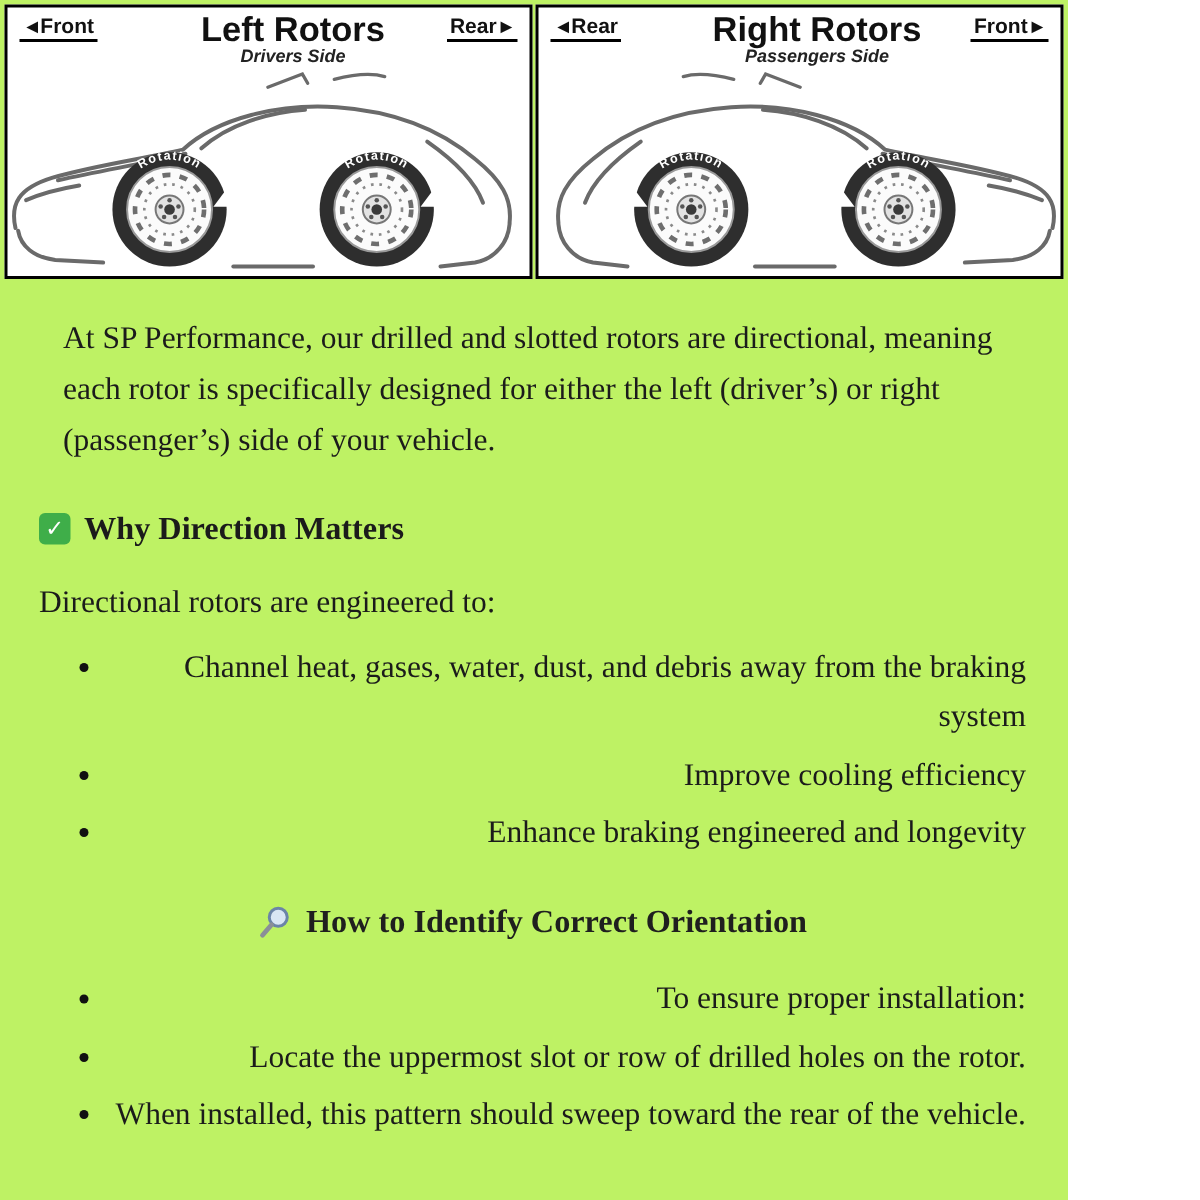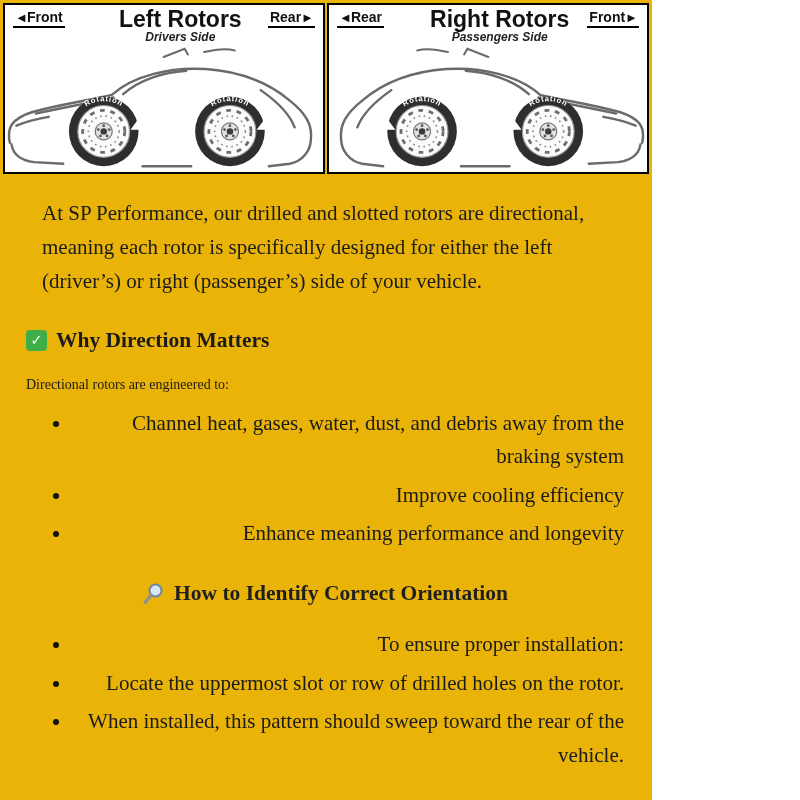--- a/index.html
+++ b/index.html
@@ -1,17 +1,17 @@
 <!DOCTYPE html>
 <html><head>
 <meta charset="utf-8">
 <style>
   html,body{margin:0;padding:0;background:#fff;color:#1b1b1b;
     font-family:"Liberation Serif", serif;}
-  .page{width:652px;min-height:800px;background:#eab308;box-sizing:border-box;}
+  .page{width:712px;min-height:800px;background:#bef264;box-sizing:border-box;}
 
   
   .diagram{display:flex;padding:3px 3px 0 3px;}
   .panel{flex:1 1 0;border:2px solid #000;background:#fff;box-sizing:border-box;}
   .panel + .panel{margin-left:2px;}
   .panel-header{display:flex;align-items:flex-start;justify-content:space-between;
     padding:4px 8px 0 8px;font-family:"Liberation Sans",sans-serif;}
   .dir-label{font-weight:bold;font-size:14px;border-bottom:2px solid #000;
     padding:0 2px 1px 2px;white-space:nowrap;color:#111;}
   .dir-label .arr{font-size:13px;letter-spacing:-1px;}
@@ -23,21 +23,21 @@
   
   .content{padding:14px 28px 20px 26px;}
   .intro{font-size:21px;line-height:1.62;max-width:725px;margin:8px 0 0 16px;}
   .sec-heading{display:flex;align-items:center;gap:9px;font-size:21.5px;
     margin:30px 0 0 0;}
   .sec-heading.bold{font-weight:bold;}
   .sec-heading.normal{font-weight:bold;color:#1f1f1f;justify-content:center;}
   .check-icon{display:inline-flex;align-items:center;justify-content:center;
     width:21px;height:21px;border-radius:4px;color:#fff;font-size:15px;
     font-family:"DejaVu Sans",sans-serif;font-weight:bold;flex:0 0 auto;}
-  .lead{font-size:14px;margin:24px 0 0 0;max-width:725px;}
+  .lead{font-size:21px;margin:24px 0 0 0;max-width:725px;}
   ul.bullets{margin:14px 0 0 0;padding:0 0 0 46px;max-width:700px;}
   ul.bullets li{font-size:21px;line-height:1.6;margin:5px 0;padding-left:2px;text-align:right;}
   ul.bullets li::marker{color:#111;}
 </style>
 </head>
 <body>
 
 <div class="page">
 
   <div class="diagram">
@@ -144,21 +144,21 @@
     <div class="sec-heading bold">
       <span class="check-icon" id="check-icon" style="background: rgb(63, 174, 73);">✓</span>
       <span>Why Direction Matters</span>
     </div>
 
     <p class="lead">Directional rotors are engineered to:</p>
 
     <ul class="bullets">
       <li>Channel heat, gases, water, dust, and debris away from the braking system</li>
       <li>Improve cooling efficiency</li>
-      <li>Enhance meaning performance and longevity</li>
+      <li>Enhance braking engineered and longevity</li>
     </ul>
 
     <div class="sec-heading normal">
       <svg width="23" height="23" viewBox="0 0 23 23">
         <circle cx="13.5" cy="8.5" r="6" fill="#d9e6f4" stroke="#6b84a8" stroke-width="2"></circle>
         <line x1="9" y1="13.5" x2="3" y2="20.5" stroke="#8a8f98" stroke-width="3.2" stroke-linecap="round"></line>
       </svg>
       <span>How to Identify Correct Orientation</span>
     </div>
 

